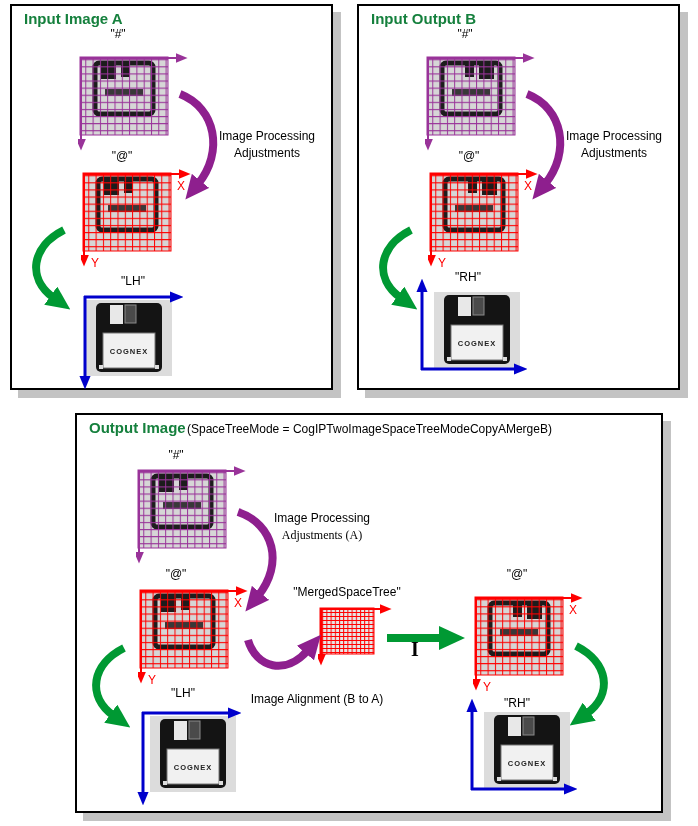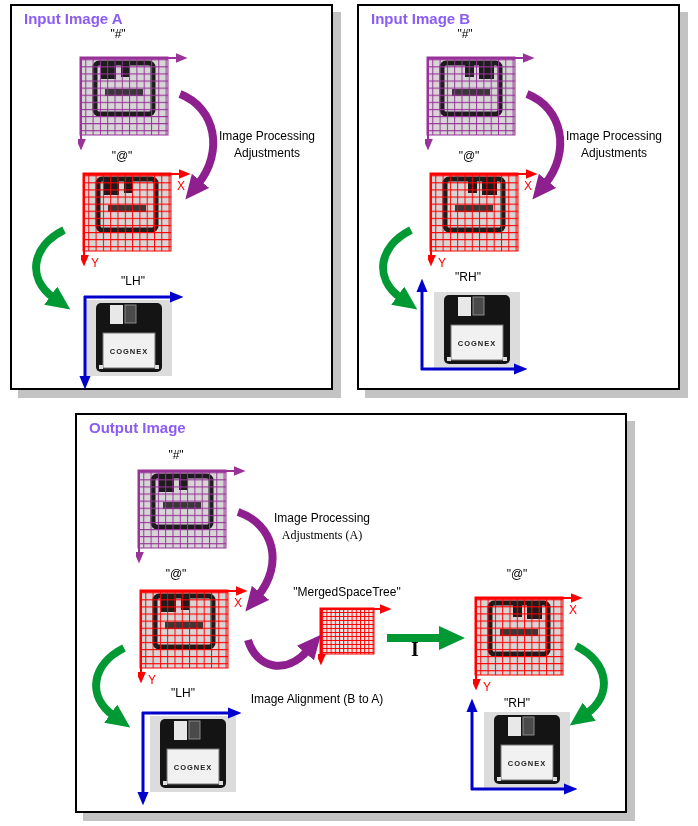--- a/index.html
+++ b/index.html
@@ -1,21 +1,21 @@
 <!DOCTYPE html>
 <html><head>
 <meta charset="utf-8">
 <style>
   html,body{margin:0;padding:0;background:#ffffff;}
   body{width:698px;height:826px;position:relative;font-family:"Liberation Sans",sans-serif;}
   .panel{position:absolute;border:2px solid #000;background:#fff;box-shadow:8px 8px 0 0 #c3c3c3;}
   .abs{position:absolute;}
   .lbl{position:absolute;font-size:12px;color:#000;white-space:nowrap;}
   .ctr{transform:translateX(-50%);}
-  .title{position:absolute;font-size:15px;font-weight:bold;color:#8b5cf6;white-space:nowrap;}
+  .title{position:absolute;font-size:15px;font-weight:bold;color:#15803d;white-space:nowrap;}
   .subtitle{position:absolute;font-size:12px;color:#000;white-space:nowrap;}
   .identity{position:absolute;font-family:"Liberation Serif",serif;font-size:20px;font-weight:bold;color:#000;}
   svg text.axislbl{font-family:"Liberation Sans",sans-serif;font-size:12px;}
   svg text.disktxt{font-family:"Liberation Sans",sans-serif;font-size:7.5px;font-weight:bold;letter-spacing:1px;fill:#222;text-anchor:middle;}
 </style>
 </head>
 <body>
 
 <svg width="0" height="0" style="position:absolute" aria-hidden="true">
   <defs>
@@ -104,21 +104,21 @@
 <div class="lbl ctr" style="left:133px;top:274px;">"LH"</div>
 
 <svg class="abs" style="left:78px;top:288px;" width="114" height="110">
   <use href="#floppyPhoto" x="8" y="12"></use>
   <text class="disktxt" x="51" y="66">COGNEX</text>
   <line x1="6" y1="9" x2="94" y2="9" stroke="#0000cc" stroke-width="3" marker-end="url(#mB)"></line>
   <line x1="7" y1="8" x2="7" y2="90" stroke="#0000cc" stroke-width="3" marker-end="url(#mB)"></line>
 </svg>
 
 <div class="panel" style="left:357px;top:4px;width:319px;height:382px;">
-  <div class="title" style="left:12px;top:4px;">Input Image B</div>
+  <div class="title" style="left:12px;top:4px;">Input Output B</div>
 </div>
 
 <div class="lbl ctr" style="left:465px;top:27px;">"#"</div>
 
 <svg class="abs" style="left:425px;top:45px;" width="114" height="110">
   <rect x="2" y="12" width="88" height="78" fill="#d6d6d6"></rect>
   <g transform="translate(14,15)">
       <use href="#floppyArt" transform="translate(64,0) scale(-1,1)"></use>
     </g>
   <rect x="2" y="12" width="88" height="78" fill="url(#gp7)" stroke="#993399" stroke-width="1"></rect>
@@ -152,22 +152,23 @@
 
 <div class="lbl ctr" style="left:468px;top:270px;">"RH"</div>
 
 <svg class="abs" style="left:414px;top:276px;" width="118" height="112">
   <use href="#floppyPhoto" x="20" y="16"></use>
   <text class="disktxt" x="63" y="70">COGNEX</text>
   <line x1="8" y1="94" x2="8" y2="14" stroke="#0000cc" stroke-width="3" marker-end="url(#mB)"></line>
   <line x1="7" y1="93" x2="102" y2="93" stroke="#0000cc" stroke-width="3" marker-end="url(#mB)"></line>
 </svg>
 
-<div class="panel" style="left:75px;top:413px;width:548px;height:396px;">
+<div class="panel" style="left:75px;top:413px;width:548px;height:396px;padding-left:36px;">
   <div class="title" style="left:12px;top:4px;">Output Image</div>
+  <div class="subtitle" style="left:110px;top:7px;">(SpaceTreeMode = CogIPTwoImageSpaceTreeModeCopyAMergeB)</div>
 </div>
 
 <div class="lbl ctr" style="left:176px;top:448px;">"#"</div>
 
 <svg class="abs" style="left:136px;top:458px;" width="114" height="110">
   <rect x="2" y="12" width="88" height="78" fill="#d6d6d6"></rect>
   <g transform="translate(14,15)">
       <use href="#floppyArt"></use>
     </g>
   <rect x="2" y="12" width="88" height="78" fill="url(#gp7)" stroke="#993399" stroke-width="1"></rect>

